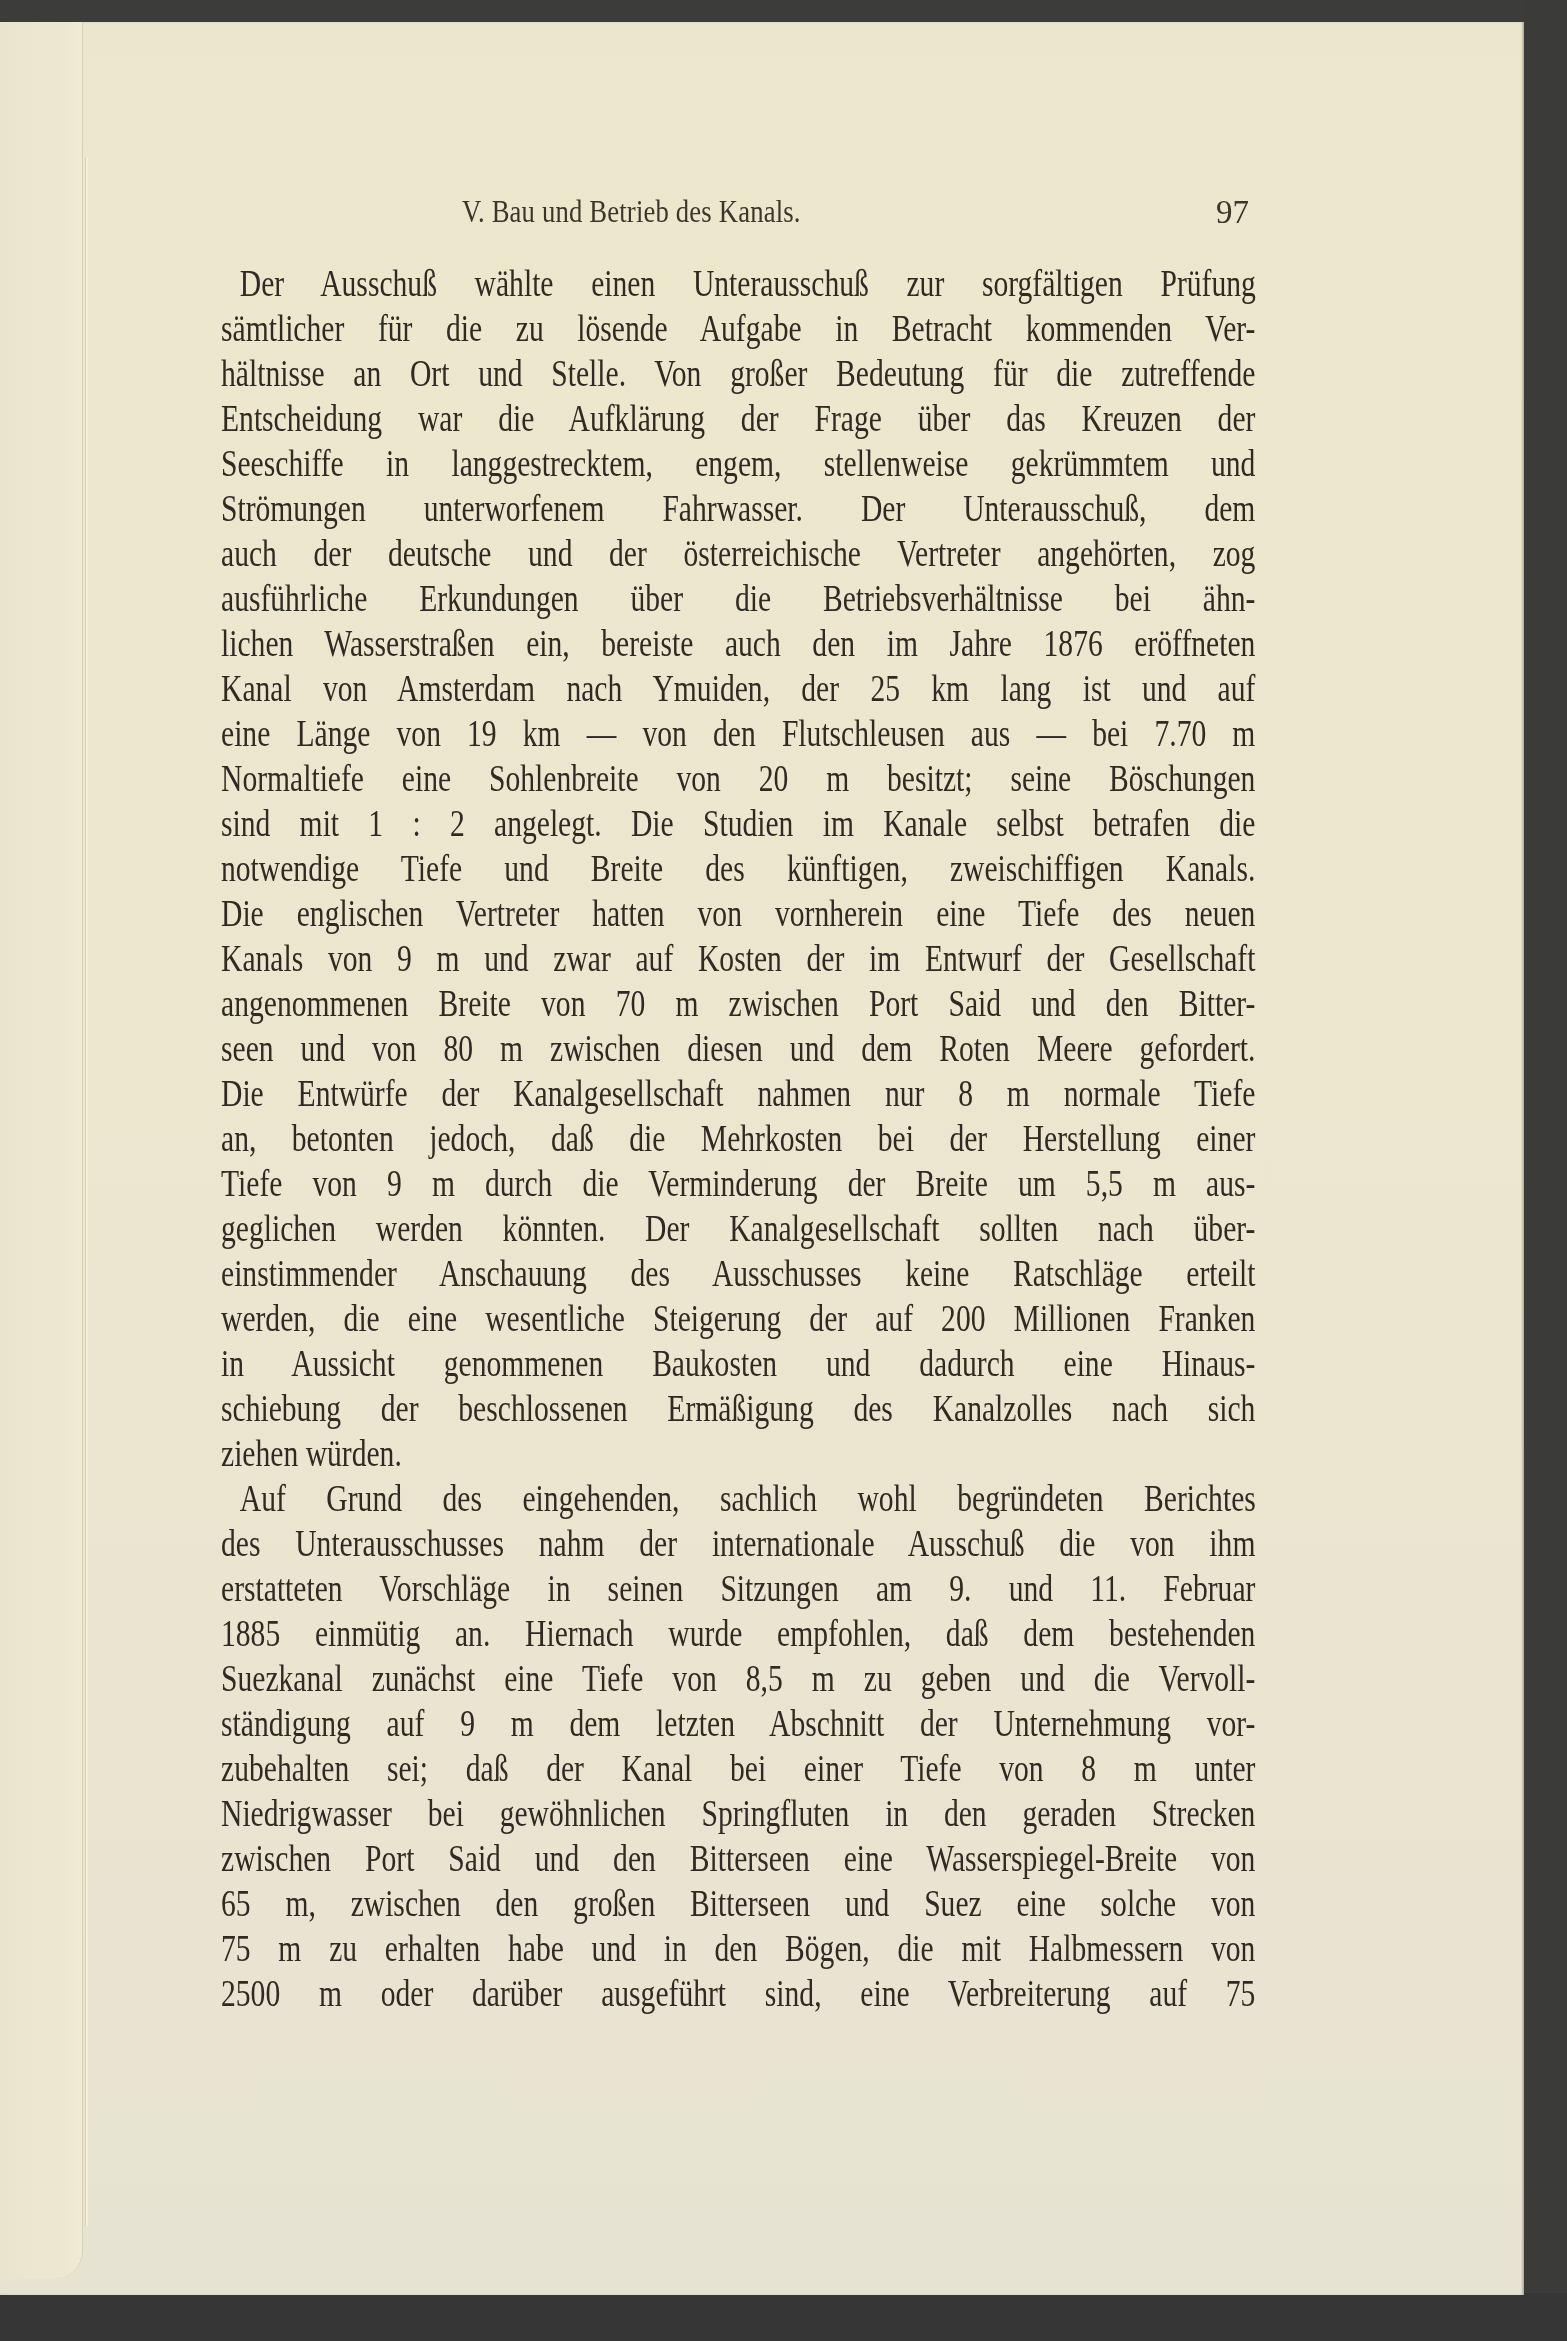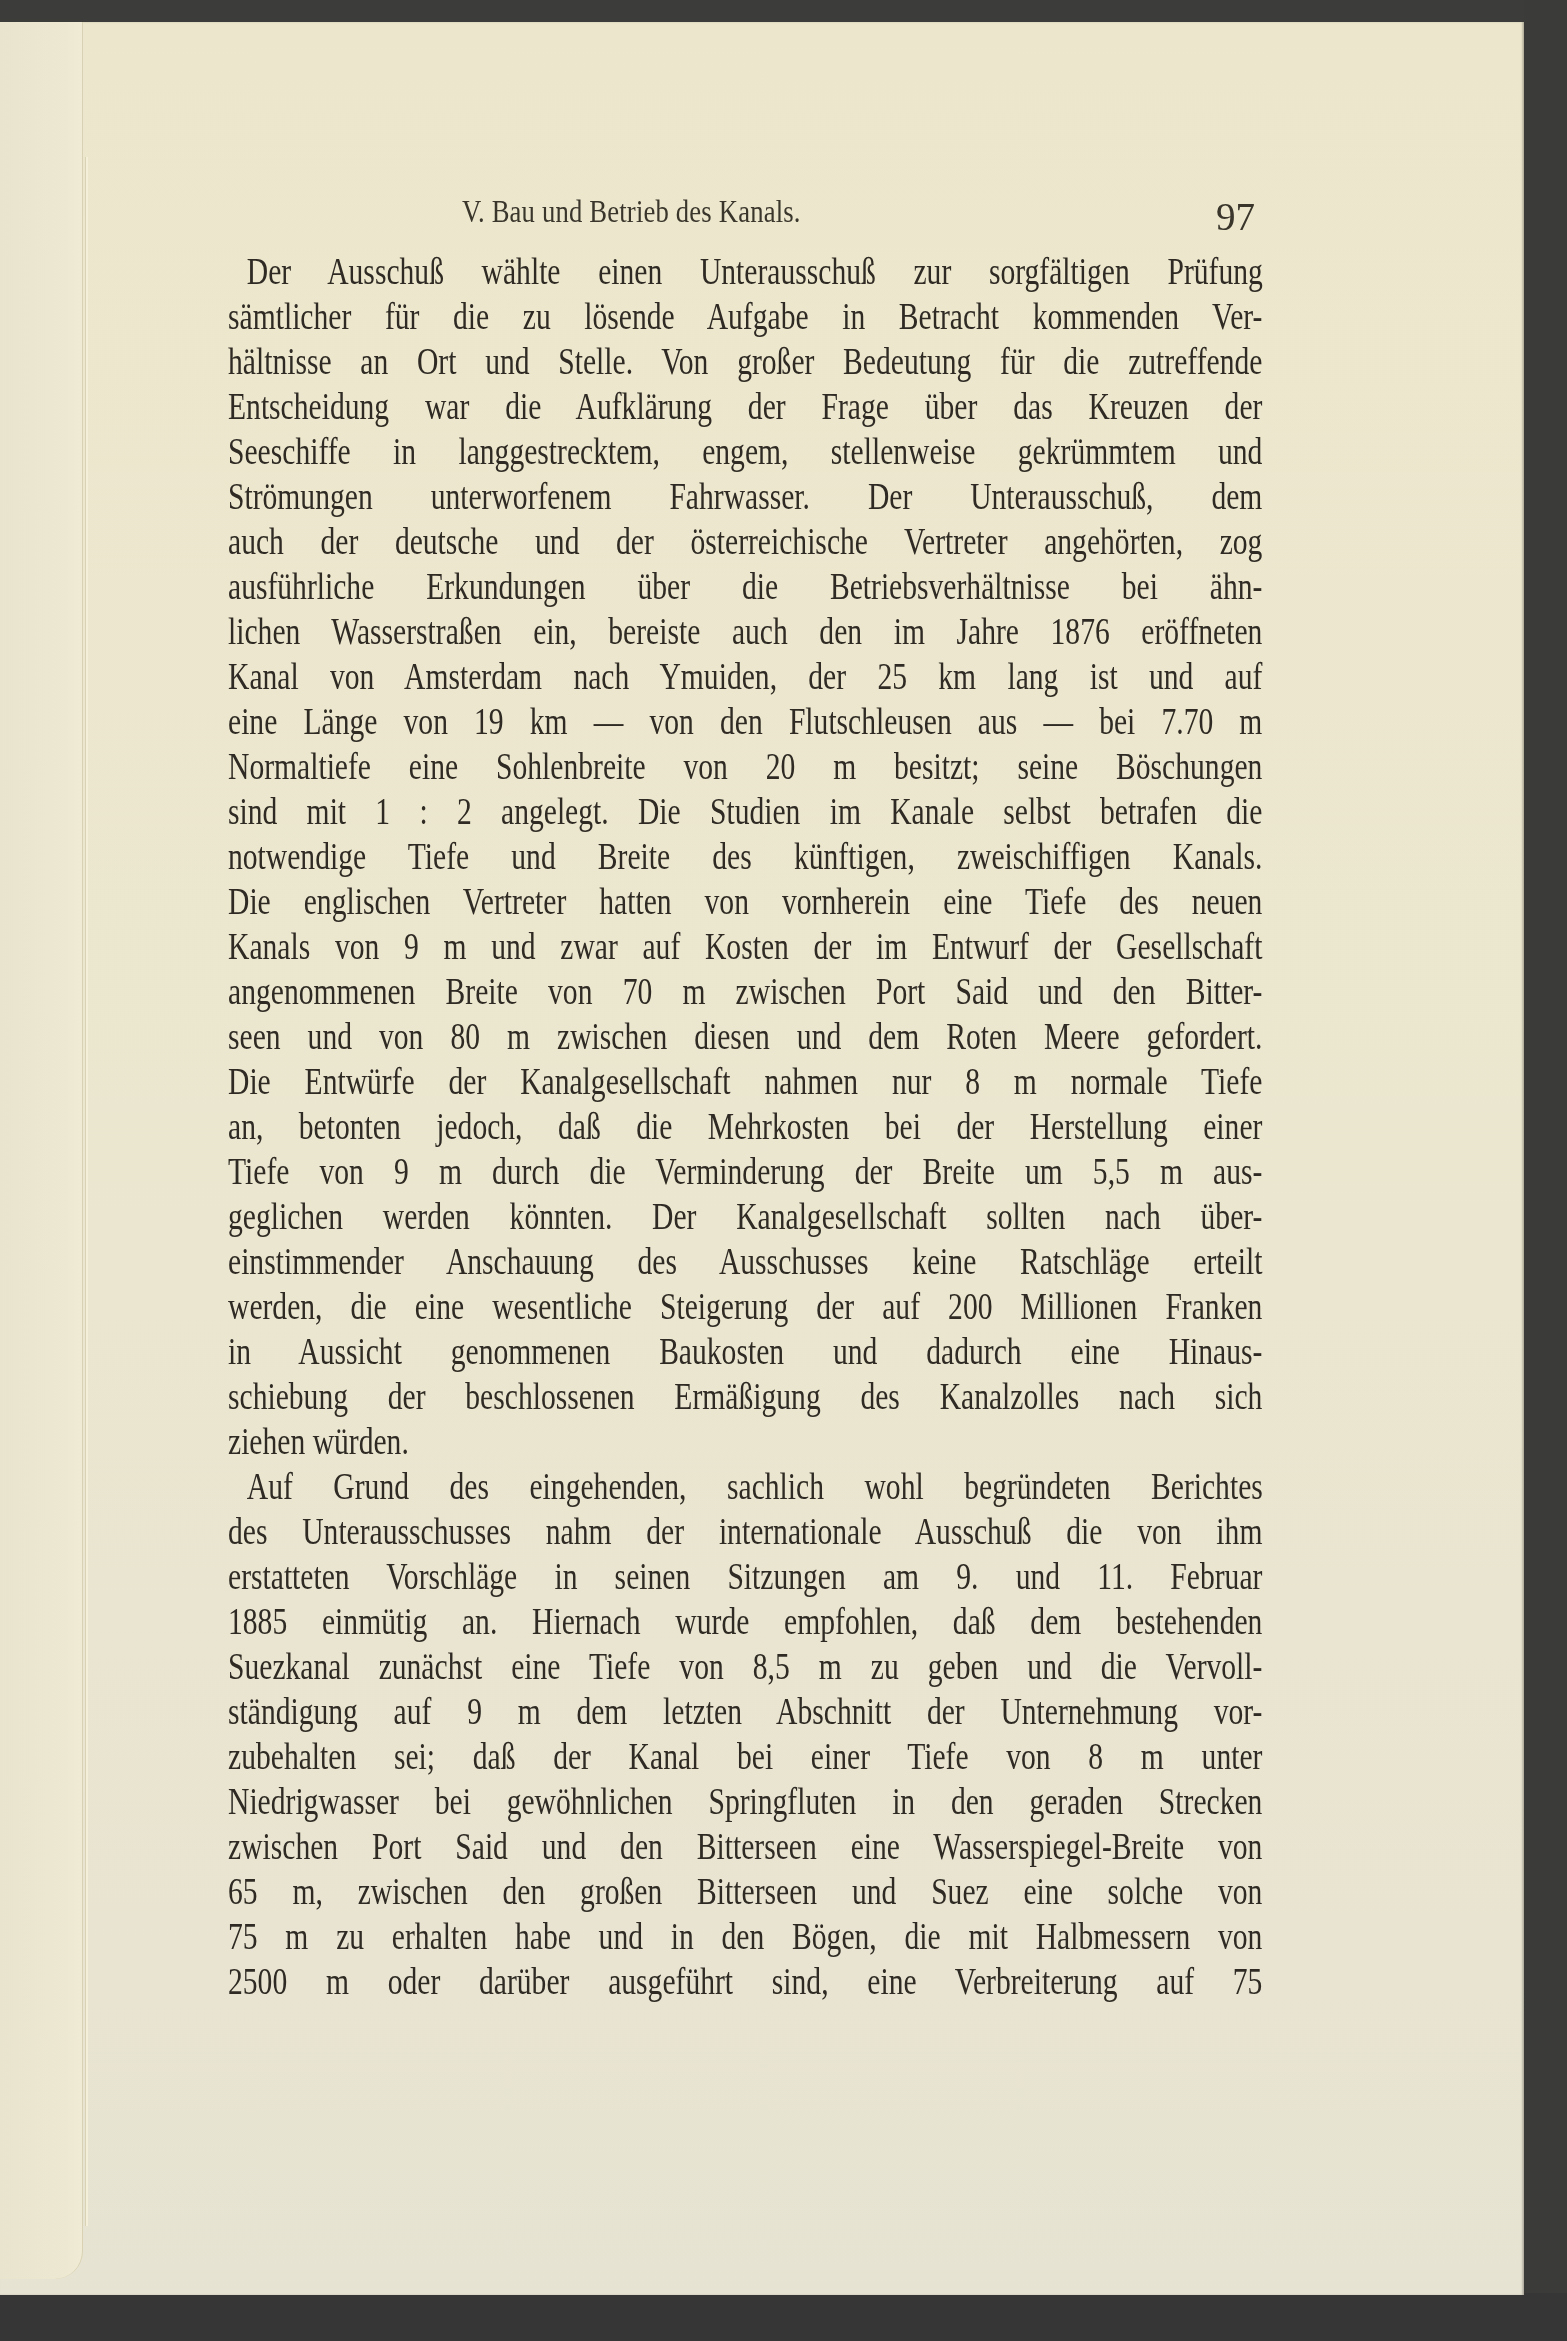--- a/index.html
+++ b/index.html
@@ -39,24 +39,24 @@
       border-left: 0.8px solid #d9d2b4;
     }
     .running-head {
       position: absolute; left: 462px; top: 194px;
       font-size: 31px; color: #3a362c; letter-spacing: 0.2px;
       transform: scaleX(0.86); transform-origin: left center;
       white-space: nowrap;
     }
     .page-number {
       position: absolute; left: 1216px; top: 194px;
-      font-size: 39px; color: #3a362c;
+      font-size: 33px; color: #3a362c;
     }
     .text-block {
-      position: absolute; left: 221px; top: 249px; width: 1035px; margin-left: 7px;
+      position: absolute; left: 221px; top: 261px; width: 1035px;
     }
     .line {
       height: 45px; line-height: 45px;
       font-size: 37px; color: #2f2b24;
       white-space: nowrap;
       text-align: justify; text-align-last: justify;
       transform: scaleX(0.80); transform-origin: left center;
       width: 1293px;
     }
     .line.indent { padding-left: 23.5px; width: 1270px; }

